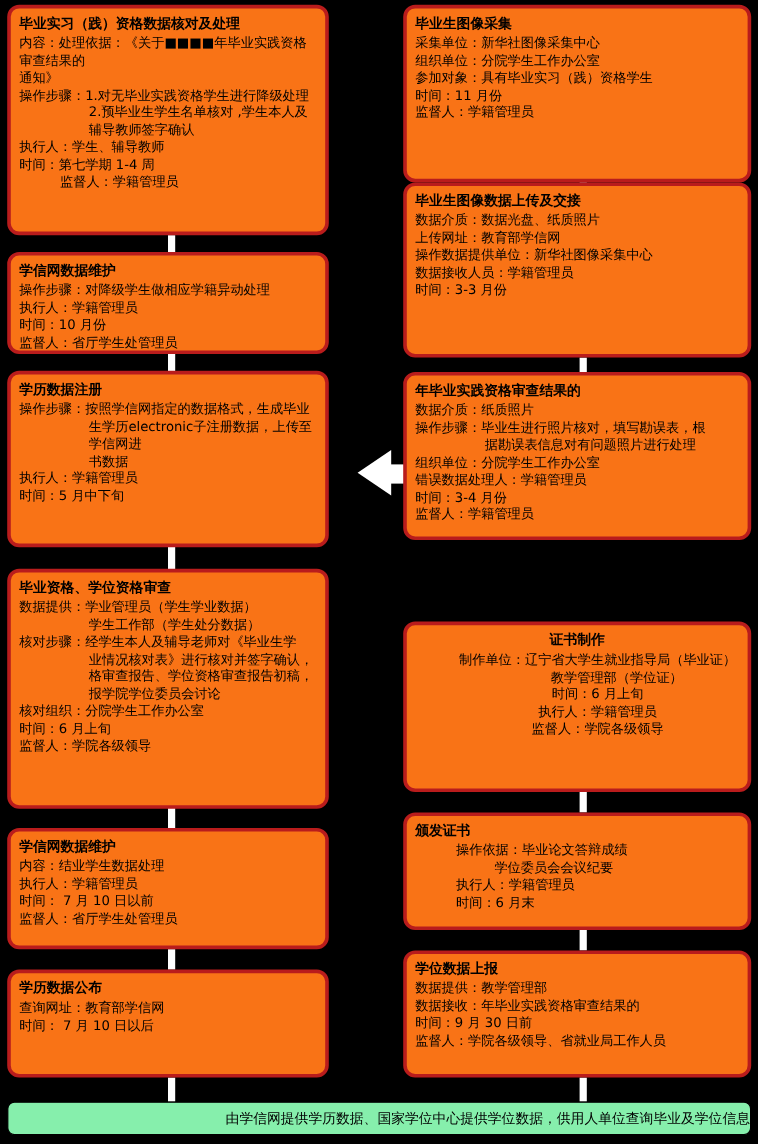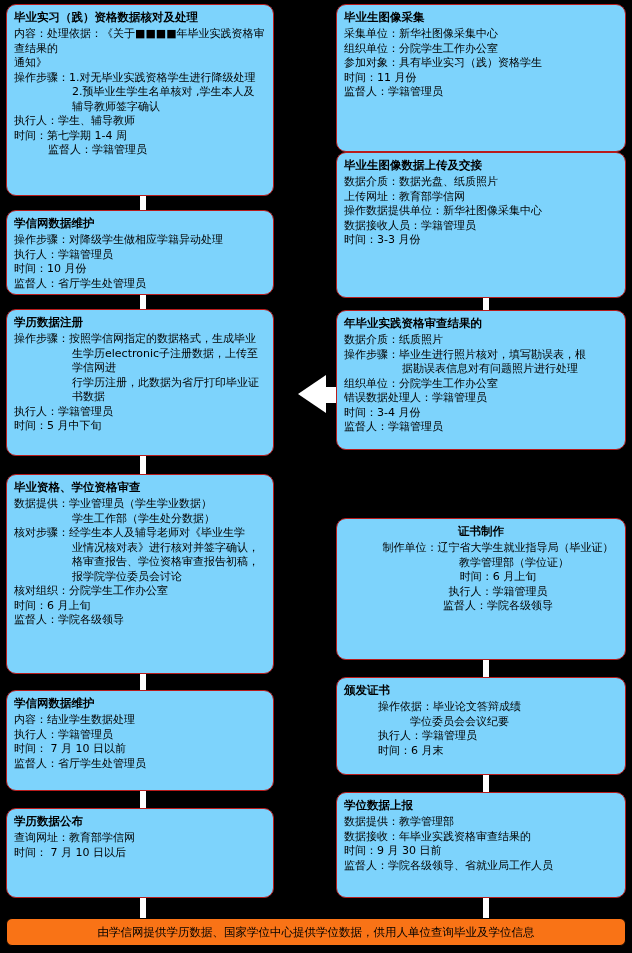--- a/index.html
+++ b/index.html
@@ -10,22 +10,22 @@
   body {
     width: 632px;
     height: 953px;
     position: relative;
     font-family: "DejaVu Sans", "Liberation Sans", sans-serif;
     color: #000;
     overflow: hidden;
   }
   .card {
     position: absolute;
-    background: #7dd3fc;
-    border: 1px solid #b91c1c;
+    background: #f97316;
+    border: 3px solid #b91c1c;
     border-radius: 10px;
     box-sizing: border-box;
     padding: 5px 7px 6px 7px;
   }
   .card .title {
     font-weight: bold;
     font-size: 11.5px;
     line-height: 15px;
     margin-bottom: 2px;
   }
@@ -39,27 +39,27 @@
   .card .line.ind3 { padding-left: 58px; }
   .card .line.ind4 { padding-left: 66px; }
 
   
   .banner {
     position: absolute;
     left: 6px;
     top: 918px;
     width: 620px;
     height: 28px;
-    background: #f97316;
+    background: #86efac;
     border: 1px solid #000000;
     border-radius: 6px;
     box-sizing: border-box;
     display: flex;
     align-items: center;
-    justify-content: center;
+    justify-content: flex-end;
   }
   .banner .line { font-size: 11.5px; }
 
   
   .conn {
     position: absolute;
     background: #ffffff;
   }
   .arrow-left {
     position: absolute;
@@ -105,21 +105,20 @@
   <div class="line ind1">操作步骤：对降级学生做相应学籍异动处理</div>
   <div class="line ind1">执行人：学籍管理员</div>
   <div class="line ind1">时间：10 月份</div>
   <div class="line ind1">监督人：省厅学生处管理员</div>
 </div>
 
 <div class="card" style="left:6px; top:309px; width:268px; height:147px;">
   <div class="title">学历数据注册</div>
   <div class="line ind1">操作步骤：按照学信网指定的数据格式，生成毕业</div>
   <div class="line ind3">生学历electronic子注册数据，上传至学信网进</div>
-  <div class="line ind3">行学历注册，此数据为省厅打印毕业证</div>
   <div class="line ind3">书数据</div>
   <div class="line ind1">执行人：学籍管理员</div>
   <div class="line ind1">时间：5 月中下旬</div>
 </div>
 
 <div class="card" style="left:6px; top:474px; width:268px; height:200px;">
   <div class="title">毕业资格、学位资格审查</div>
   <div class="line ind1">数据提供：学业管理员（学生学业数据）</div>
   <div class="line ind3">学生工作部（学生处分数据）</div>
   <div class="line ind1">核对步骤：经学生本人及辅导老师对《毕业生学</div>

